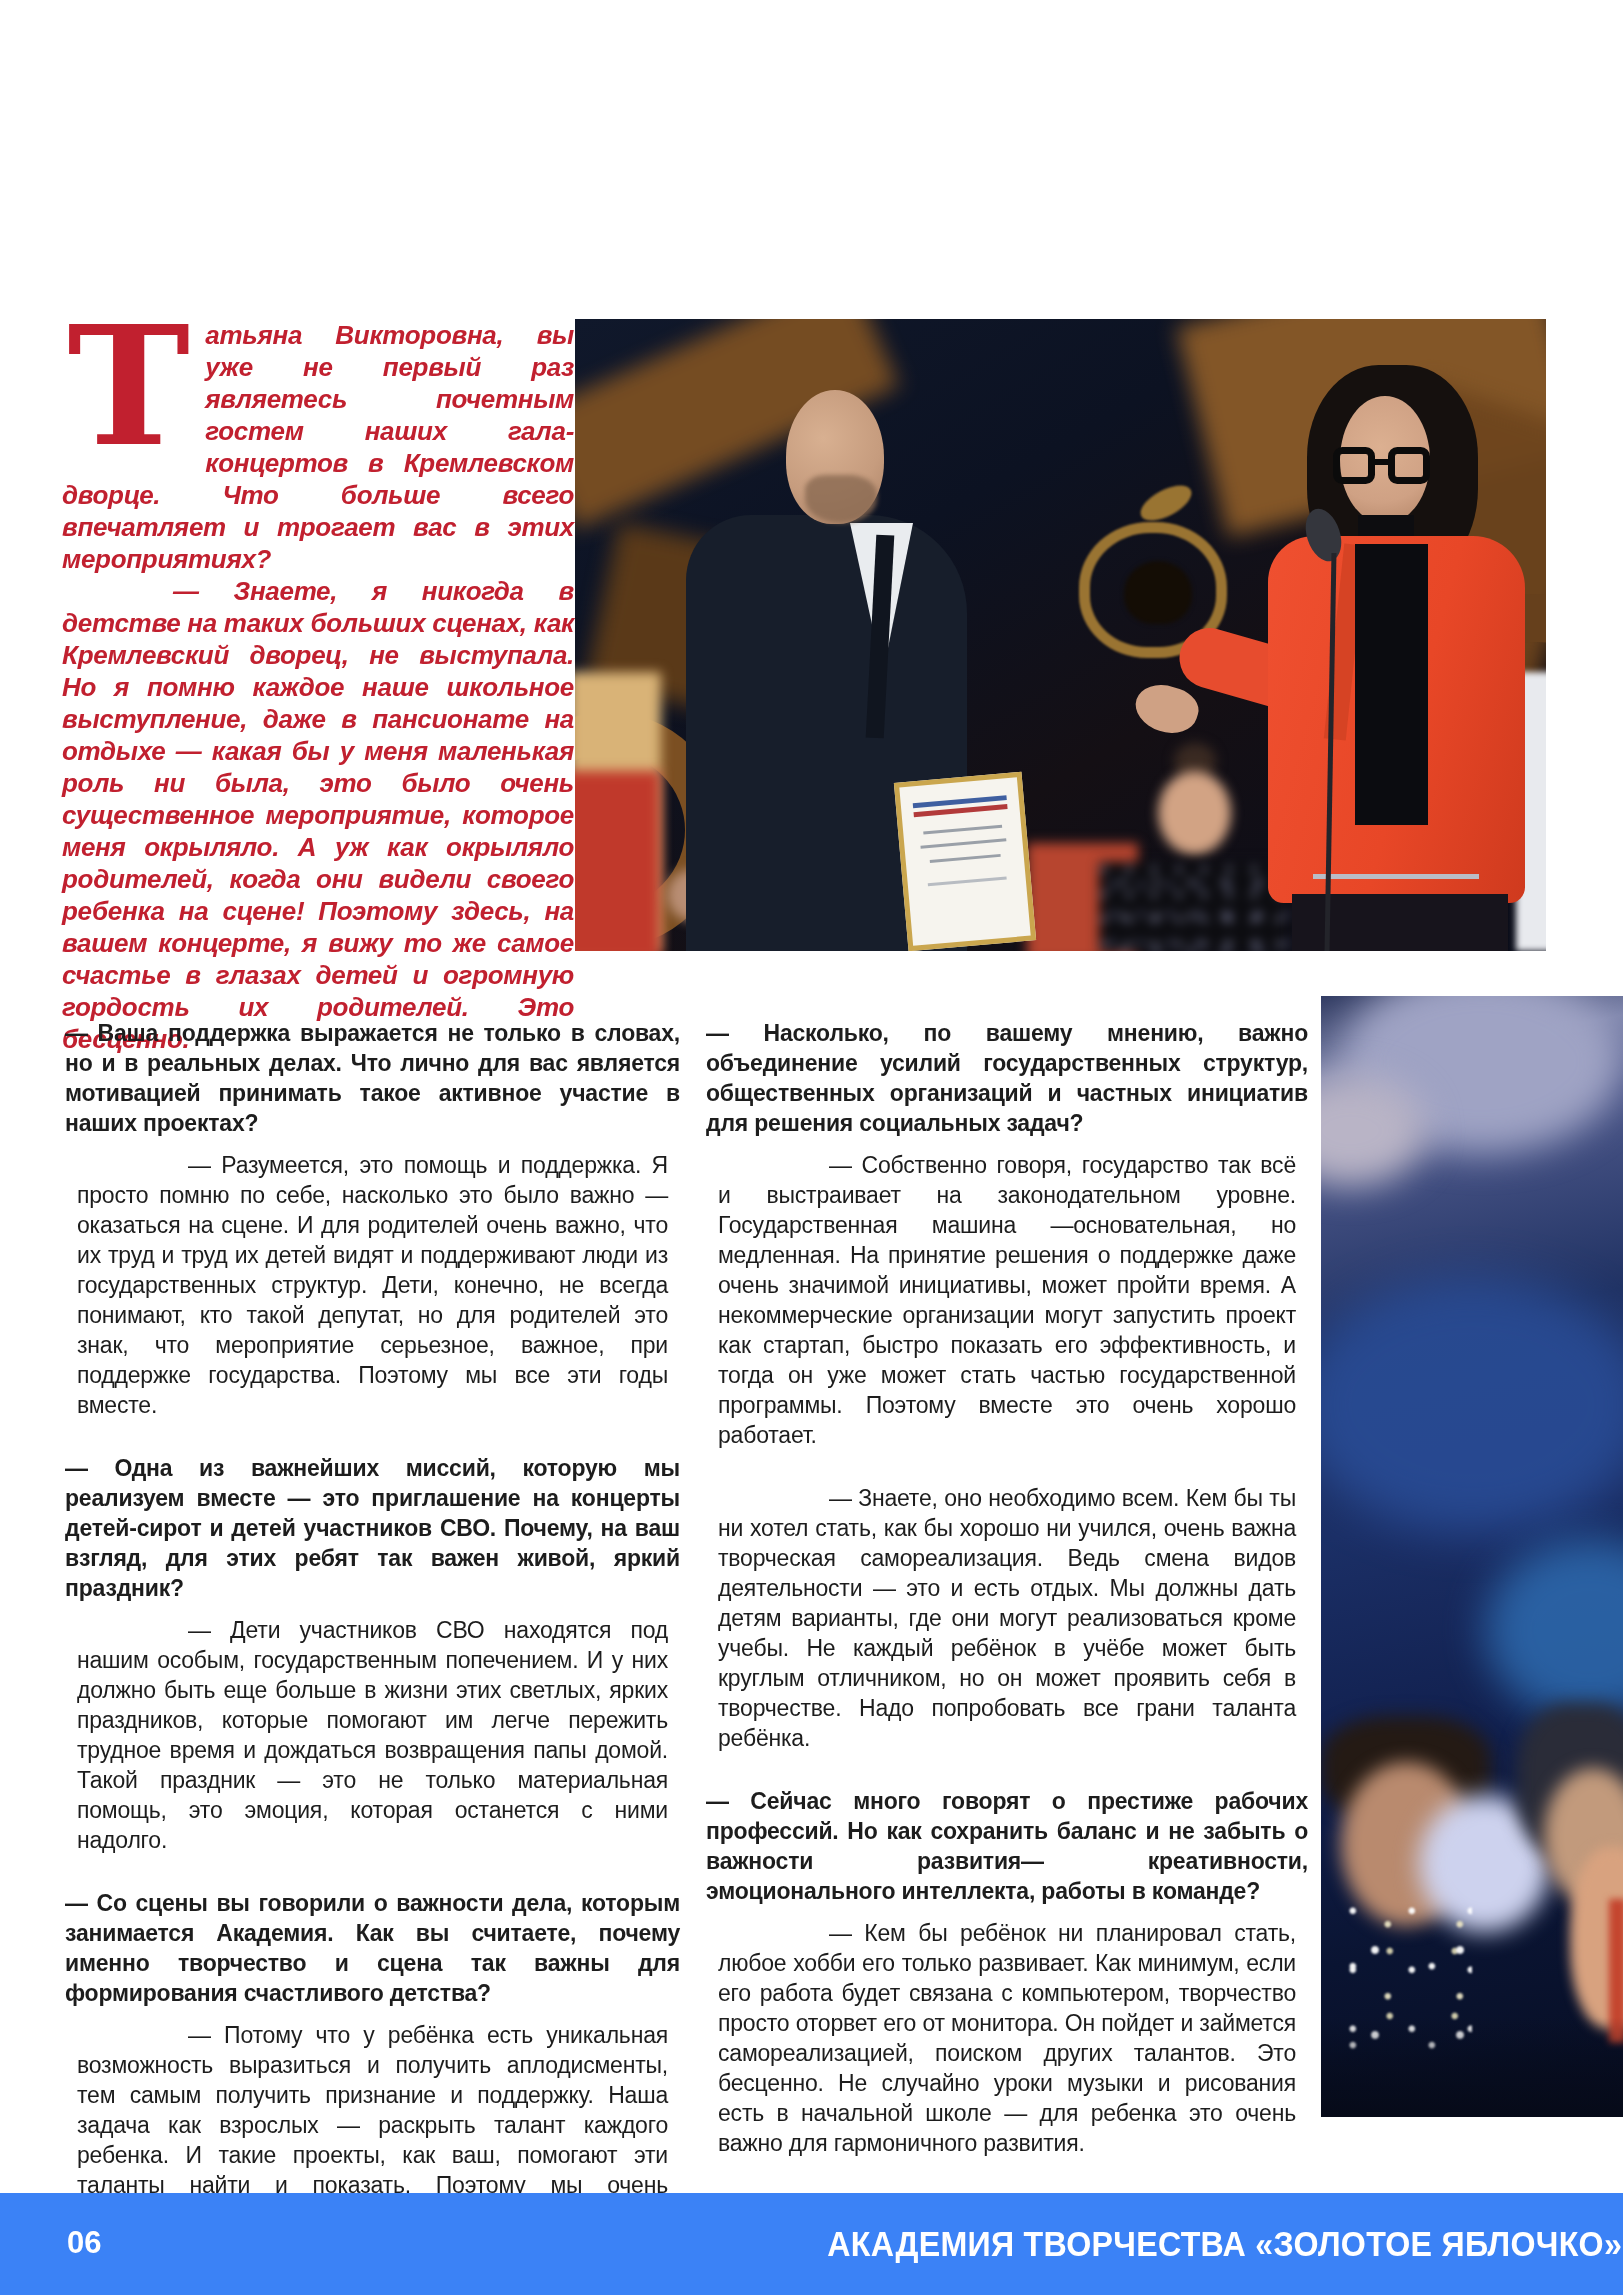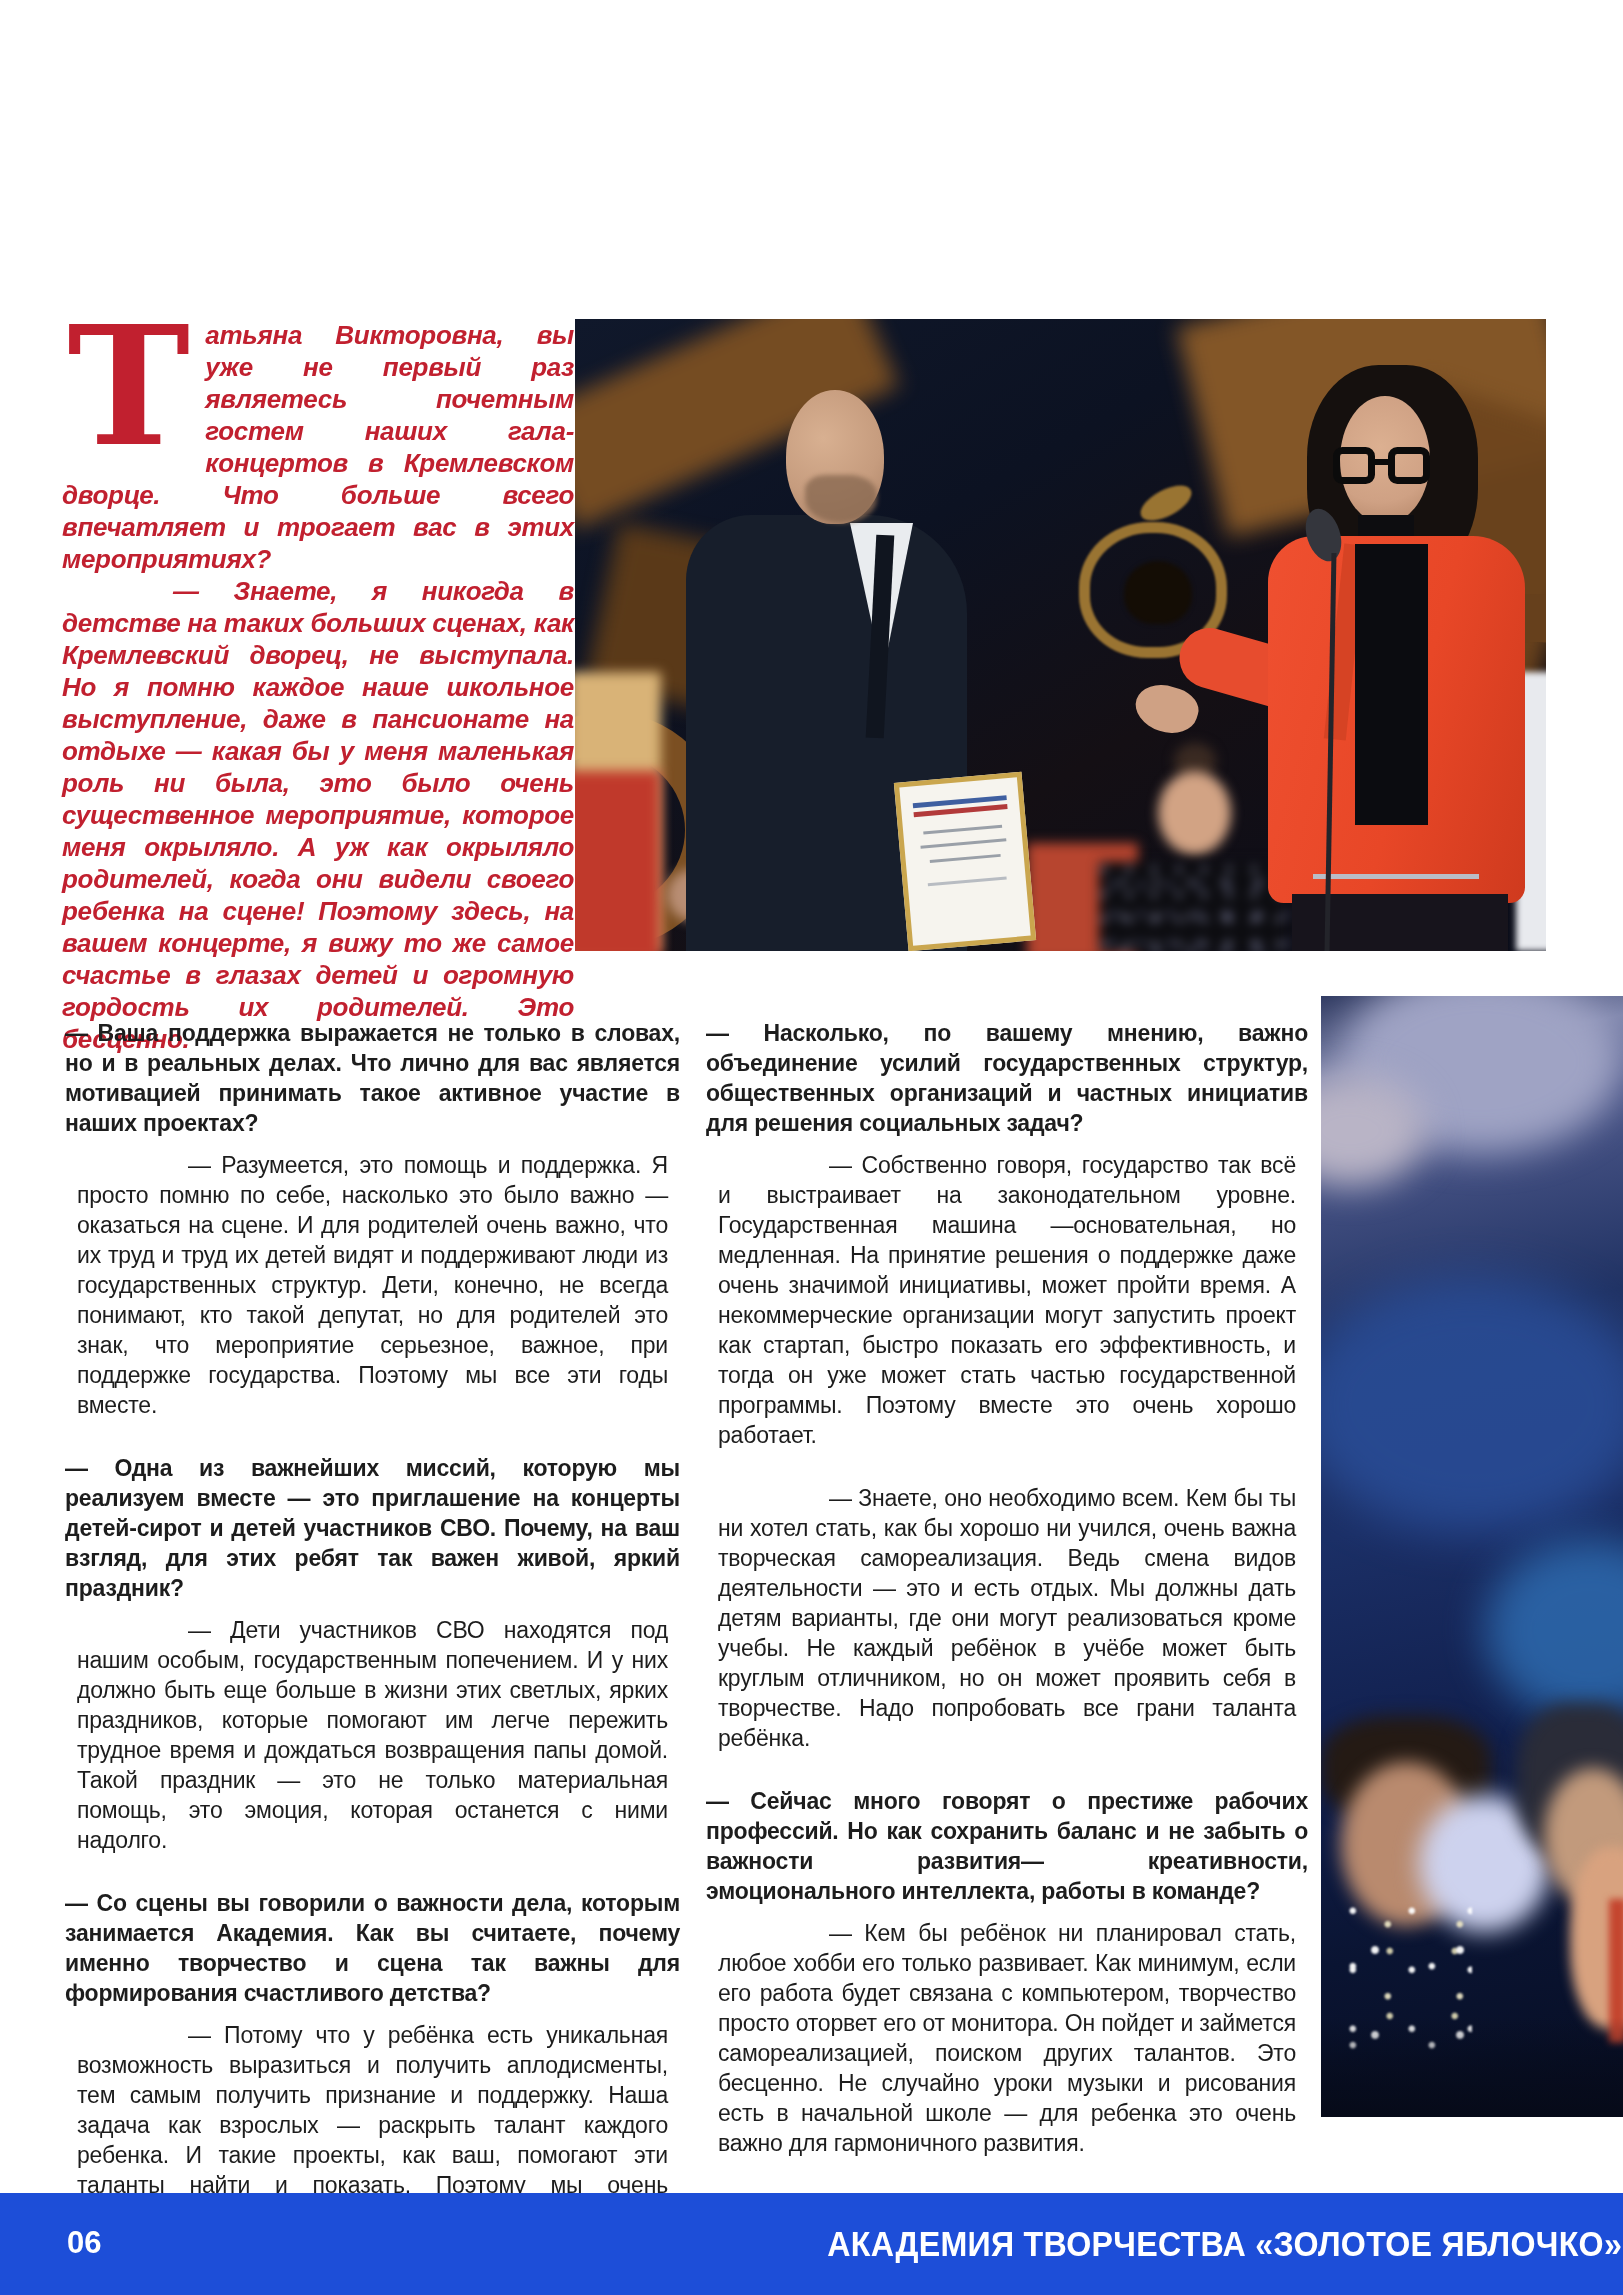--- a/index.html
+++ b/index.html
@@ -126,21 +126,21 @@
   .col{position:absolute;top:1018px;color:#1d1d1d;font-size:23px;line-height:30px;
        text-align:justify;letter-spacing:-0.2px;hyphens:auto;}
   .col-left{left:65px;width:615px;}
   .col-right{left:706px;width:602px;}
   .qa{margin:0 0 33px 0;}
   .qa:last-child{margin-bottom:0;}
   .q{margin:0;font-weight:700;}
   .a{margin:12px;text-indent:111px;}
 
   
-  .footer{position:absolute;left:0;right:0;top:2193px;bottom:0;background:#1d4ed8;}
+  .footer{position:absolute;left:0;right:0;top:2193px;bottom:0;background:#3b82f6;}
   .page-num{position:absolute;left:67px;top:50%;transform:translateY(-54%);
             color:#ffffff;font-weight:700;font-size:31px;}
   .brand-wrap{position:absolute;right:76px;top:50%;transform:translateY(-52%);
               width:789px;height:39px;text-align:right;}
   .brand{display:inline-block;white-space:nowrap;transform-origin:right center;
          color:#ffffff;font-weight:700;font-size:35px;letter-spacing:0.3px;}
 </style>
 </head>
 <body>
 

